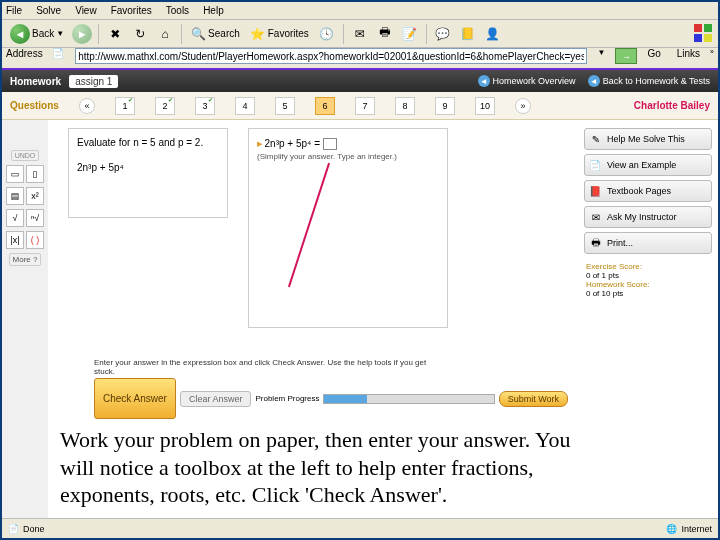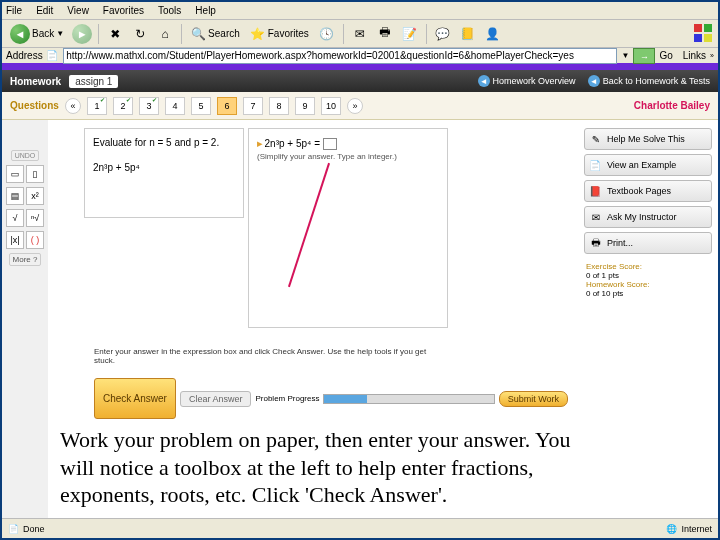--- a/index.html
+++ b/index.html
@@ -6,74 +6,74 @@
 html,body{width:720px;height:540px;overflow:hidden;background:#003a75}
 .window{width:720px;height:540px;background:#ece9d8;display:flex;flex-direction:column;border:2px solid #0a3d7a}
 .menubar{height:18px;background:#ece9d8;display:flex;align-items:center;padding:0 4px;gap:14px;font-size:10px;border-bottom:1px solid #bbb}
 .menubar span{cursor:default}
 .toolbar{height:28px;background:#ece9d8;display:flex;align-items:center;gap:3px;padding:0 4px;border-bottom:1px solid #bbb;position:relative}
 .tbtn{width:22px;height:22px;display:flex;align-items:center;justify-content:center;border-radius:3px;font-size:12px}
 .backbtn{display:flex;align-items:center;gap:2px;font-size:10px;padding:0 4px}
 .backbtn .circ{width:20px;height:20px;border-radius:50%;background:radial-gradient(circle at 30% 30%,#7fc96f,#2a8a2a);display:flex;align-items:center;justify-content:center;color:#fff;font-size:11px}
 .tb-sep{width:1px;height:20px;background:#bbb;margin:0 2px}
 .xp-flag{position:absolute;right:4px;top:2px;width:22px;height:22px}
-.addrbar{height:22px;display:flex;align-items:center;padding:0 4px;gap:4px;font-size:10px;border-bottom:7px solid #6d28d9;background:#ece9d8}
+.addrbar{height:22px;display:flex;align-items:flex-start;padding:0 4px;gap:10px;font-size:10px;border-bottom:2px solid #6d28d9;background:#ece9d8}
 .addrbar input{flex:1;height:16px;font-size:10px;padding:0 2px;border:1px solid #7f9db9}
 .addrbar .gobtn{width:22px;height:16px;background:#7fc96f;border:1px solid #4a8a3a;color:#fff;font-size:9px;display:flex;align-items:center;justify-content:center}
 .hwbar{height:22px;background:linear-gradient(#4a4a4a,#2a2a2a);color:#fff;display:flex;align-items:center;padding:0 8px;font-size:10px;justify-content:space-between}
 .hwbar .left{display:flex;align-items:center;gap:8px}
 .hwbar .assign{background:#fff;color:#333;padding:1px 6px;border-radius:2px}
 .hwbar .right{display:flex;gap:12px;font-size:9px}
 .hwbar .right span{display:flex;align-items:center;gap:3px}
 .arrcirc{width:12px;height:12px;border-radius:50%;background:#5aa6e0;display:flex;align-items:center;justify-content:center;font-size:8px}
-.qbar{height:28px;background:#f7f3e8;border-bottom:1px solid #d6cfa8;display:flex;align-items:center;padding:0 8px;gap:6px;font-size:10px}
+.qbar{height:28px;background:#f7f3e8;border-bottom:1px solid #d6cfa8;display:flex;align-items:center;padding:0 8px;gap:20px;font-size:10px}
 .qbar .qlabel{font-weight:bold;color:#b8860b}
 .qnav{width:16px;height:16px;border:1px solid #ccc;border-radius:50%;background:#fff;display:flex;align-items:center;justify-content:center;font-size:9px}
 .qnum{width:20px;height:18px;border:1px solid #ccc;background:#fff;display:flex;align-items:center;justify-content:center;font-size:9px;position:relative}
 .qnum.active{background:#ffd27a;border-color:#e0a030}
 .qnum .sup{position:absolute;top:-2px;right:1px;font-size:6px;color:#2a8a2a}
 .user{margin-left:auto;font-weight:bold;color:#d4145a;font-size:10px}
 .content{flex:1;position:relative;background:#fff;display:flex}
 .leftrail{width:46px;background:#f0f0f0;display:flex;flex-direction:column;align-items:center;gap:4px;padding-top:30px;font-size:8px}
 .undo{font-size:7px;color:#888;border:1px solid #ccc;padding:1px 3px;border-radius:2px}
 .toolpair{display:flex;gap:2px}
 .tool{width:18px;height:18px;border:1px solid #bbb;background:#fff;display:flex;align-items:center;justify-content:center;font-size:9px}
 .more{font-size:8px;color:#555;padding:1px 3px;border:1px solid #ccc;border-radius:2px}
 .problems{flex:1;position:relative;padding:10px}
 .pbox{background:#fff;border:1px solid #ccc;padding:8px;font-size:10px;position:absolute}
-.pbox1{left:36px;top:8px;width:160px;height:90px}
+.pbox1{left:20px;top:8px;width:160px;height:90px}
 .pbox2{left:200px;top:8px;width:200px;height:200px}
 .ansfield{display:inline-block;width:14px;height:12px;border:1px solid #888;vertical-align:middle}
 .caret{color:#e0a030;font-size:11px;margin-right:2px}
 .simplify{font-size:8px;color:#555;margin-top:2px}
 .arrow-line{position:absolute;width:2px;height:130px;background:#d4145a;transform:rotate(18deg);left:260px;top:40px}
 .rightpanel{width:140px;display:flex;flex-direction:column;gap:4px;padding:8px 6px}
 .rbtn{height:22px;background:linear-gradient(#f8f8f8,#e4e4e4);border:1px solid #bbb;border-radius:3px;display:flex;align-items:center;gap:4px;padding:0 4px;font-size:9px}
 .rbtn .ric{width:14px;height:14px;display:flex;align-items:center;justify-content:center;font-size:10px}
 .scorebox{font-size:8px;padding:4px 2px}
 .scorebox .lbl{color:#b8860b}
 .overlay-text{position:absolute;left:58px;top:306px;width:520px;font-size:22px;line-height:1.25;color:#000;font-family:Liberation Serif, serif;z-index:10}
-.bottombar{position:absolute;left:46px;right:150px;top:227px;font-size:8px;color:#333}
+.bottombar{position:absolute;left:46px;right:150px;top:238px;font-size:8px;color:#333}
 .progress-row{position:absolute;left:46px;right:10px;top:258px;display:flex;align-items:center;gap:4px;font-size:8px}
 .progbar{flex:1;height:10px;background:#ddd;border:1px solid #aaa;position:relative}
 .progfill{position:absolute;left:0;top:0;bottom:0;width:25%;background:#5aa6e0}
 .chkbtn{padding:14px 8px;background:linear-gradient(#ffe27a,#f0b030);border:1px solid #c08020;border-radius:3px;font-size:10px;color:#5a3a00}
 .submitbtn{padding:2px 8px;background:linear-gradient(#ffe27a,#f0b030);border:1px solid #c08020;border-radius:7px;font-size:9px;color:#5a3a00}
 .clearbtn{padding:2px 8px;background:#eee;border:1px solid #bbb;border-radius:3px;font-size:9px;color:#666}
 .status{height:20px;background:#ece9d8;border-top:1px solid #bbb;display:flex;align-items:center;justify-content:space-between;padding:0 6px;font-size:9px}
 .status .ico{width:12px;height:12px;display:inline-flex;align-items:center;justify-content:center;margin-right:3px}
 </style>
 </head>
 <body>
 
 <div class="window">
 
   <div class="menubar">
     <span>File</span>
-    <span>Edit</span>
+    <span>Solve</span>
     <span>View</span>
     <span>Favorites</span>
     <span>Tools</span>
     <span>Help</span>
   </div>
 
   <div class="toolbar">
     <div class="backbtn">
         <div class="circ">◄</div>
         <span>Back</span>

